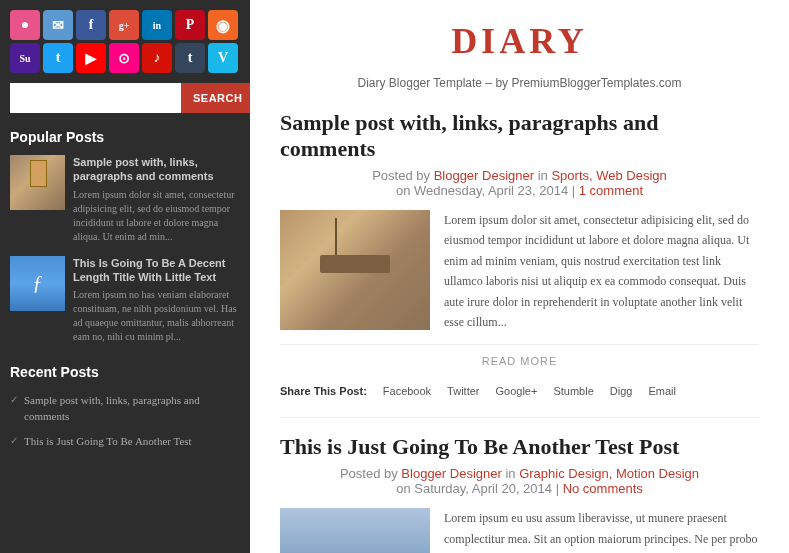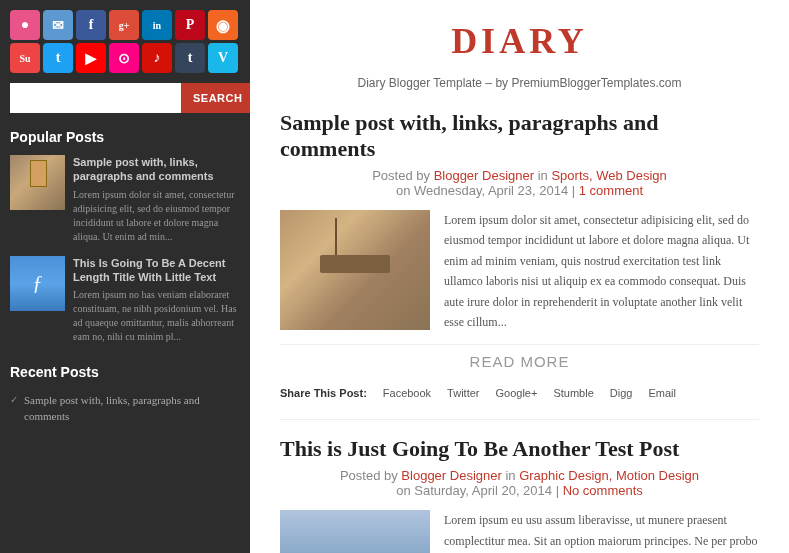--- a/index.html
+++ b/index.html
@@ -39,21 +39,21 @@
       color: #fff;
       cursor: pointer;
     }
     .si-dribbble { background: #e8548a; }
     .si-email { background: #5b99d0; }
     .si-facebook { background: #3b5998; }
     .si-gplus { background: #dd4b39; }
     .si-linkedin { background: #0077b5; }
     .si-pinterest { background: #bd081c; }
     .si-rss { background: #f26522; }
-    .si-stumble { background: #ef4444; }
+    .si-stumble { background: #4c1d95; }
     .si-twitter { background: #1da1f2; }
     .si-youtube { background: #ff0000; }
     .si-flickr { background: #ff0084; }
     .si-lastfm { background: #d51007; }
     .si-tumblr { background: #35465c; }
     .si-vimeo { background: #1ab7ea; }
     .search-bar {
       display: flex;
       margin-bottom: 16px;
     }
@@ -254,21 +254,21 @@
       color: #555;
       line-height: 1.7;
     }
     .read-more-bar {
       border-top: 1px solid #eee;
       text-align: center;
       padding: 8px 0;
       margin-bottom: 8px;
     }
     .read-more-text {
-      font-size: 15px;
+      font-size: 11px;
       color: #999;
       letter-spacing: 1px;
       text-transform: uppercase;
       font-family: Arial, sans-serif;
     }
     .share-bar {
       display: flex;
       align-items: flex-start;
       gap: 16px;
       font-size: 11px;
@@ -339,20 +339,21 @@
         <div class="popular-post-text">
           <div class="popular-post-title">This Is Going To Be A Decent Length Title With Little Text</div>
           <div class="popular-post-excerpt">Lorem ipsum no has veniam elaboraret constituam, ne nibh posidonium vel. Has ad quaeque omittantur, malis abhorreant eam no, nihi cu minim pl...</div>
         </div>
       </div>
     </div>
 
     <div class="recent-posts">
       <div class="sidebar-section-title">Recent Posts</div>
       <div class="recent-post-item">Sample post with, links, paragraphs and comments</div>
+      <div class="recent-post-item">This is Just Going To Be Another Test</div>
     </div>
   </aside>
 
   <main class="main-content">
     <div class="blog-title">DIARY</div>
     <div class="blog-subtitle">Diary Blogger Template – by PremiumBloggerTemplates.com</div>
 
     <article class="post">
       <div class="post-title">Sample post with, links, paragraphs and comments</div>
       <div class="post-meta">

